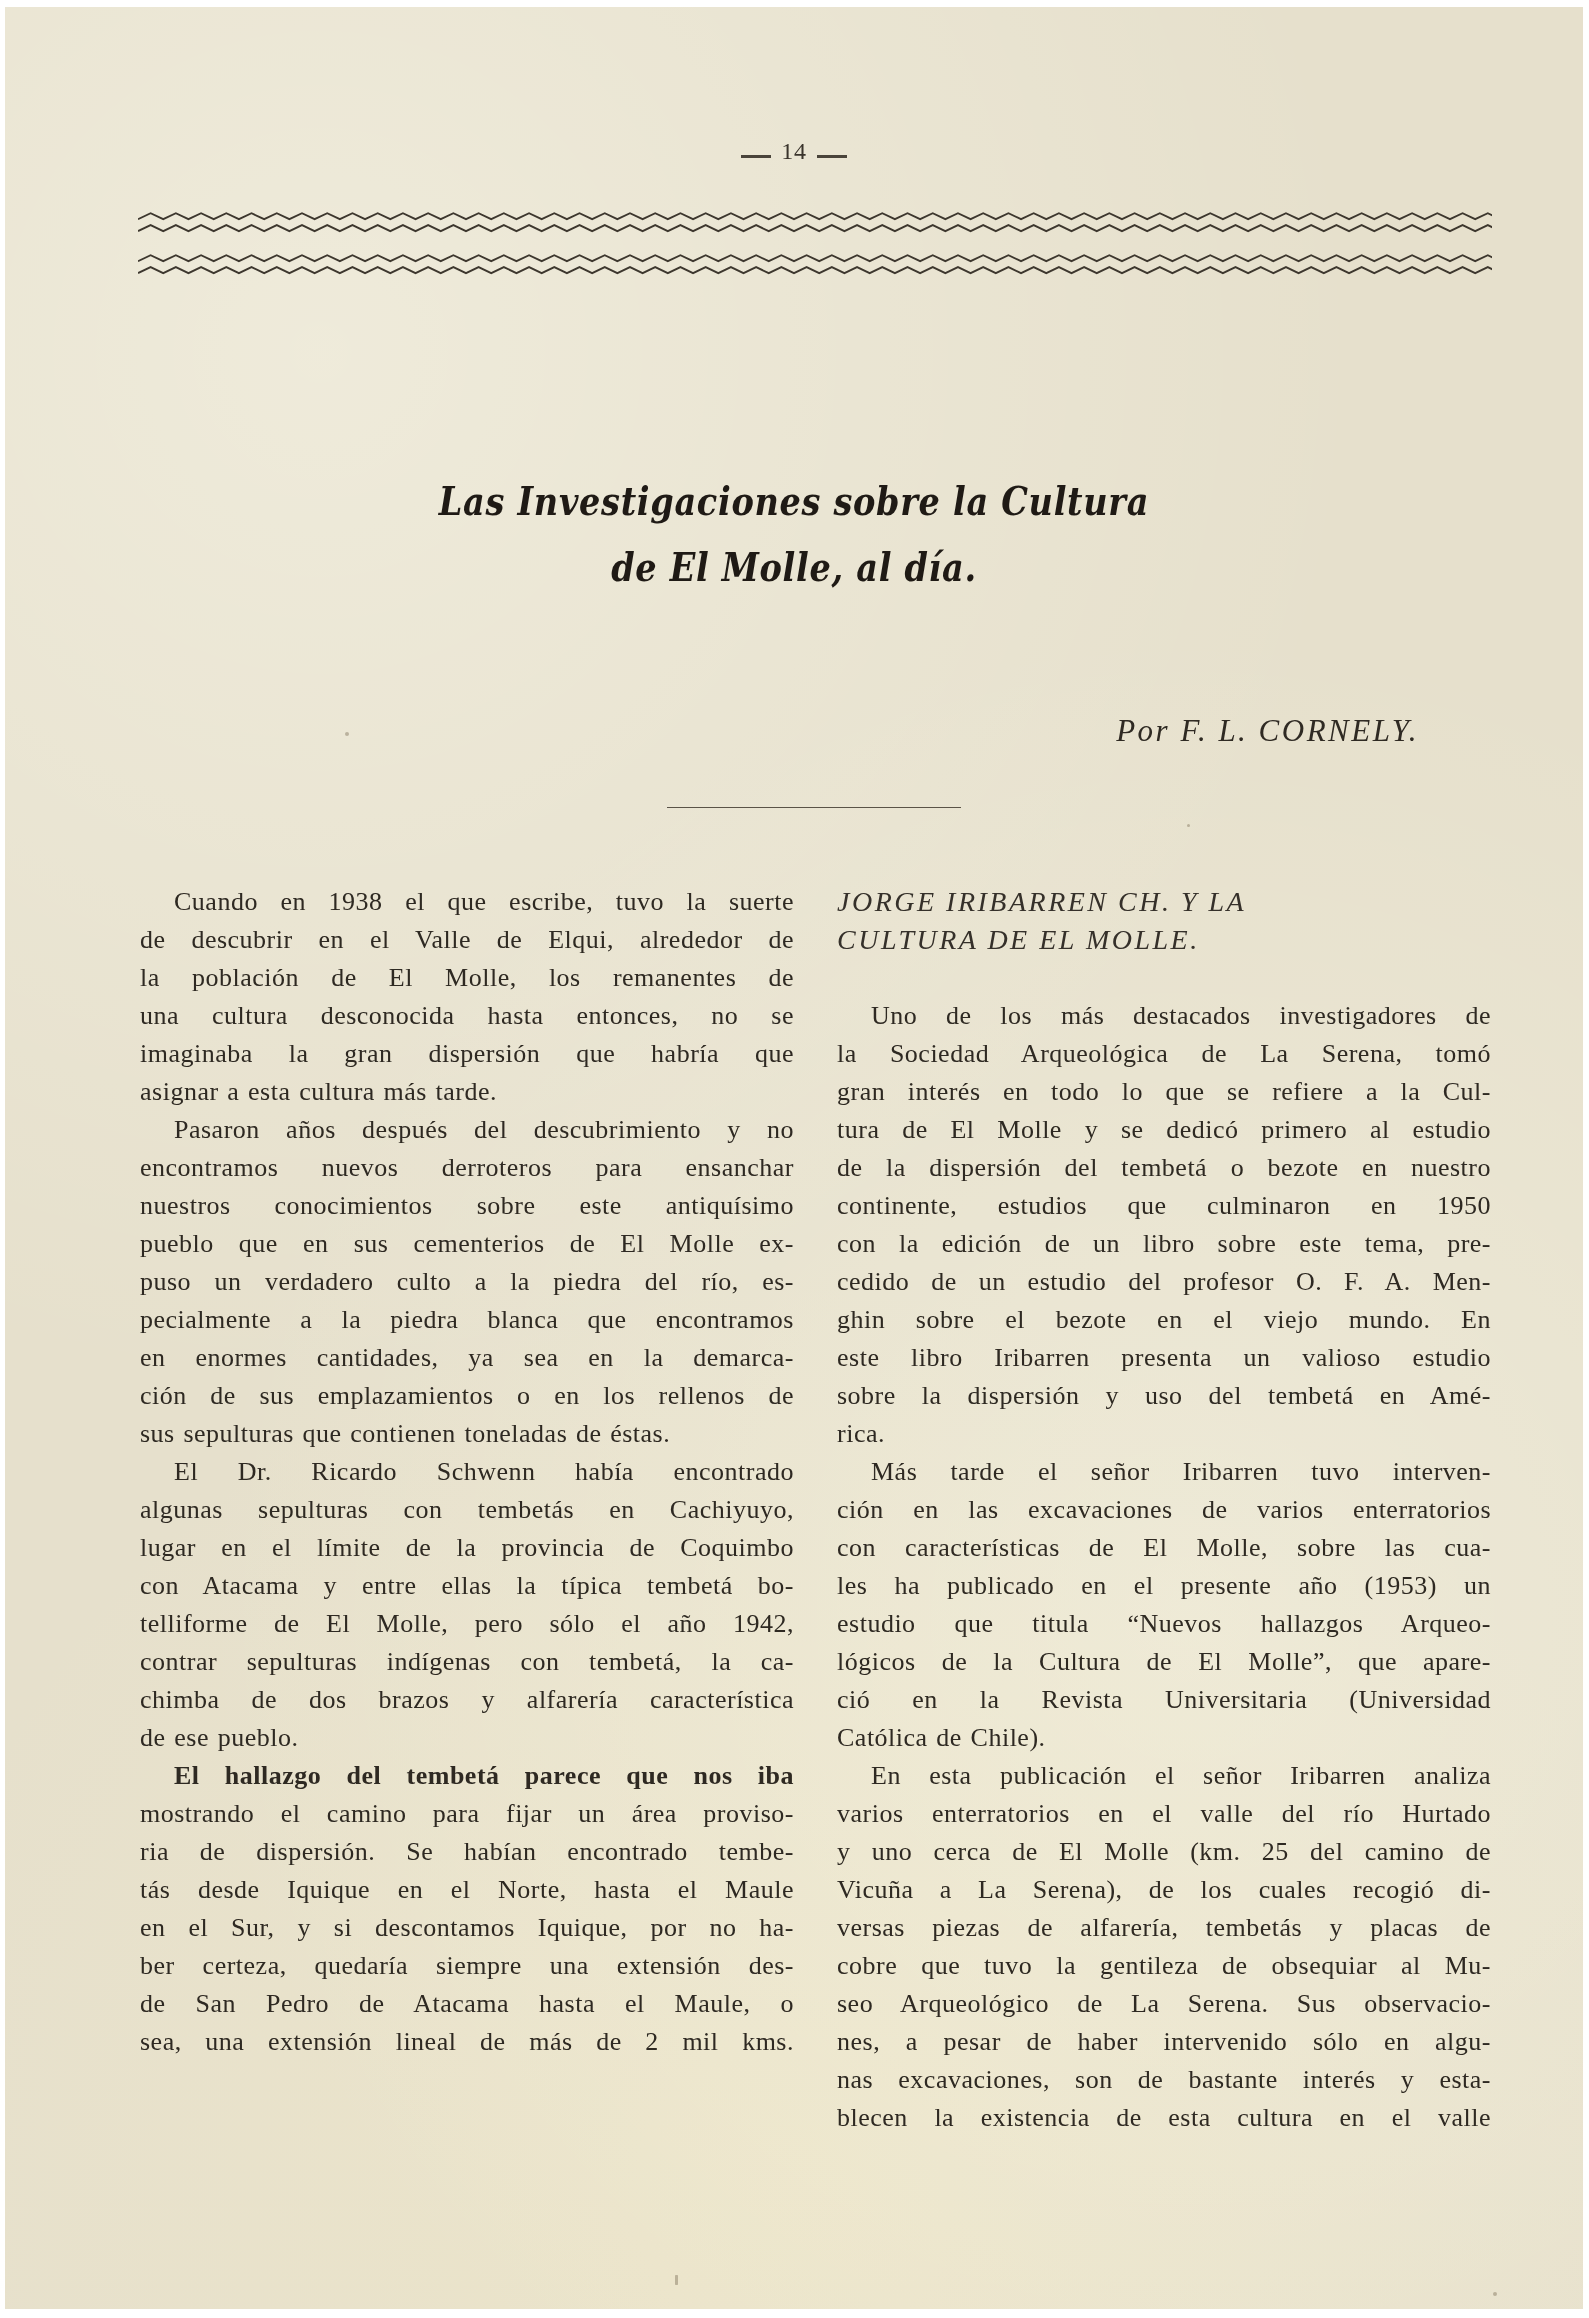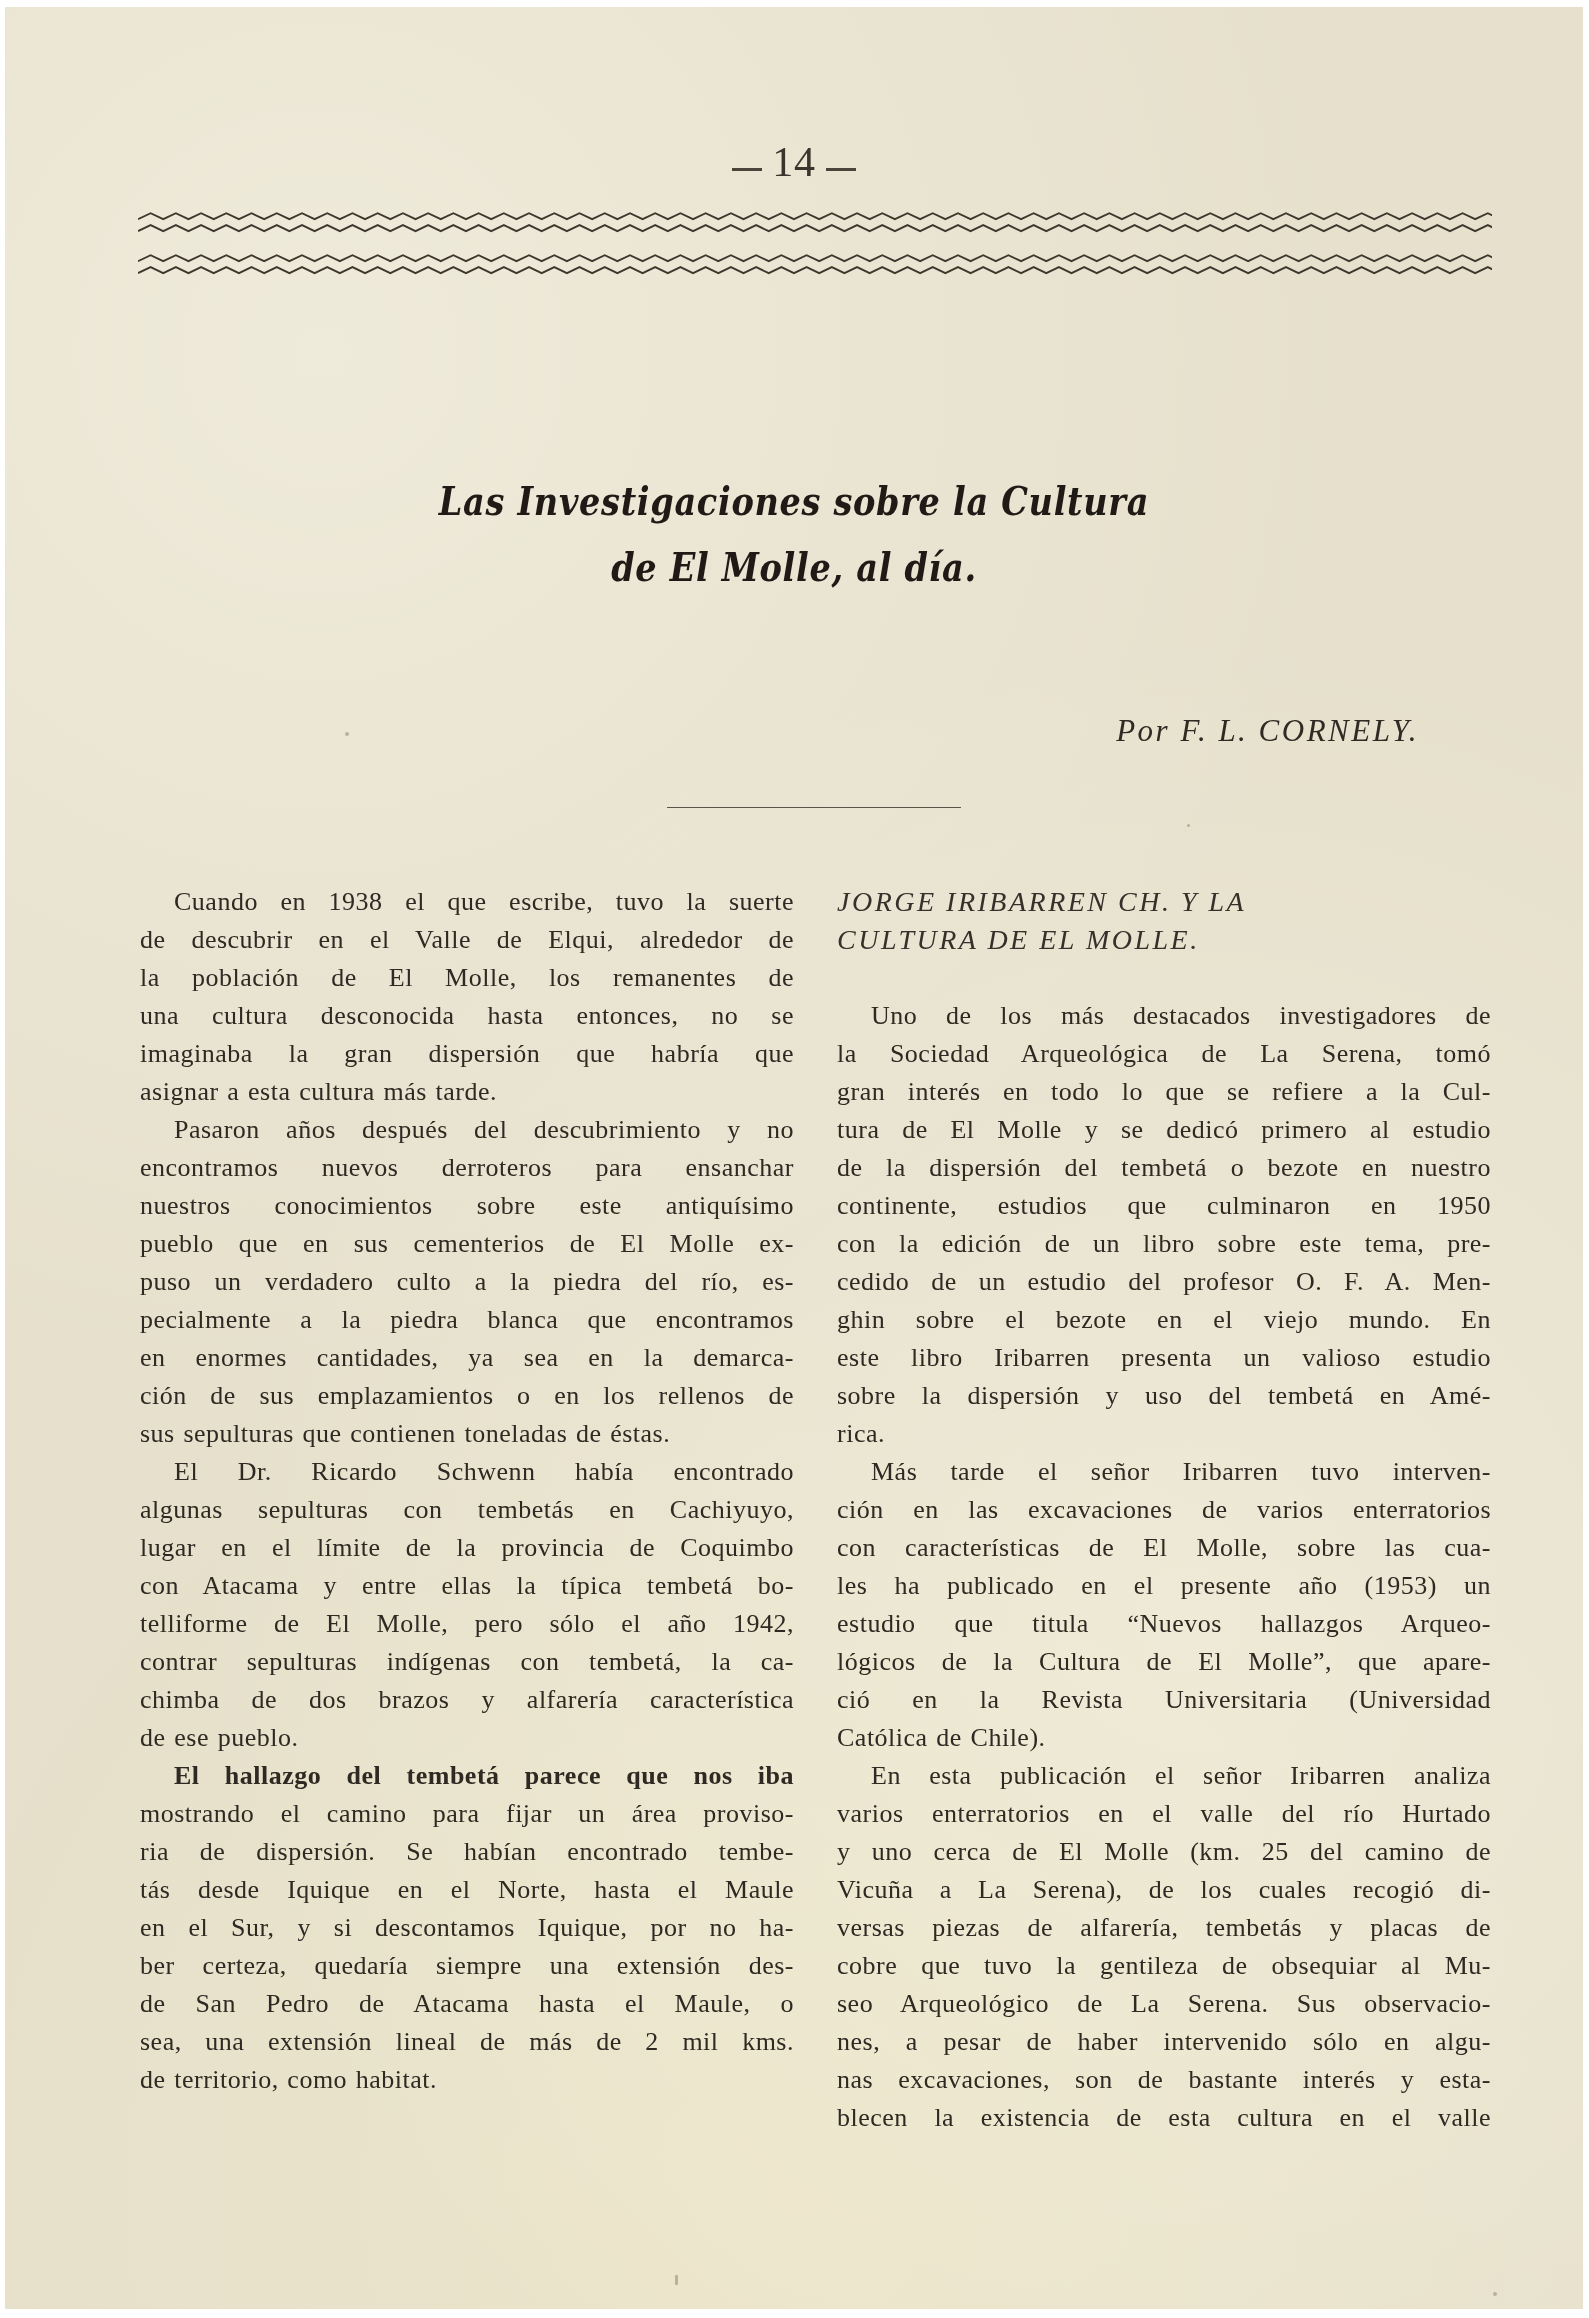--- a/index.html
+++ b/index.html
@@ -26,21 +26,21 @@
         radial-gradient(circle at 50% 95%, rgba(240,232,200,0.6), rgba(0,0,0,0) 40%);
       color: #2b2620;
     }
     .page-number {
       position: absolute;
       left: 0;
       width: 100%;
       top: 131px;
       text-align: center;
       font-family: "Liberation Serif", serif;
-      font-size: 42px;
+      font-size: 24px;
       color: #3a342c;
       letter-spacing: 0.8px;
     }
     .page-number .dash {
       display: inline-block;
       width: 30px;
       height: 2.5px;
       background: #4a443a;
       vertical-align: middle;
       margin: 0 10px;
@@ -198,21 +198,20 @@
       </p>
       <p style="text-indent: 0px;">
         <span class="line" style="padding-left: 34px; font-weight: bold;">El hallazgo del tembetá parece que nos iba</span>
         <span class="line">mostrando el camino para fijar un área proviso-</span>
         <span class="line">ria de dispersión. Se habían encontrado tembe-</span>
         <span class="line">tás desde Iquique en el Norte, hasta el Maule</span>
         <span class="line">en el Sur, y si descontamos Iquique, por no ha-</span>
         <span class="line">ber certeza, quedaría siempre una extensión des-</span>
         <span class="line">de San Pedro de Atacama hasta el Maule, o</span>
         <span class="line">sea, una extensión lineal de más de 2 mil kms.</span>
-        <span class="line last">de territorio, como habitat.</span>
       </p>
     </div>
 
   <div class="column col-right">
     <div class="section-heading">
       <div>JORGE IRIBARREN CH. Y LA</div>
       <div>CULTURA DE EL MOLLE.</div>
     </div>
     <div id="right-col">
         <p style="text-indent: 0px;">

